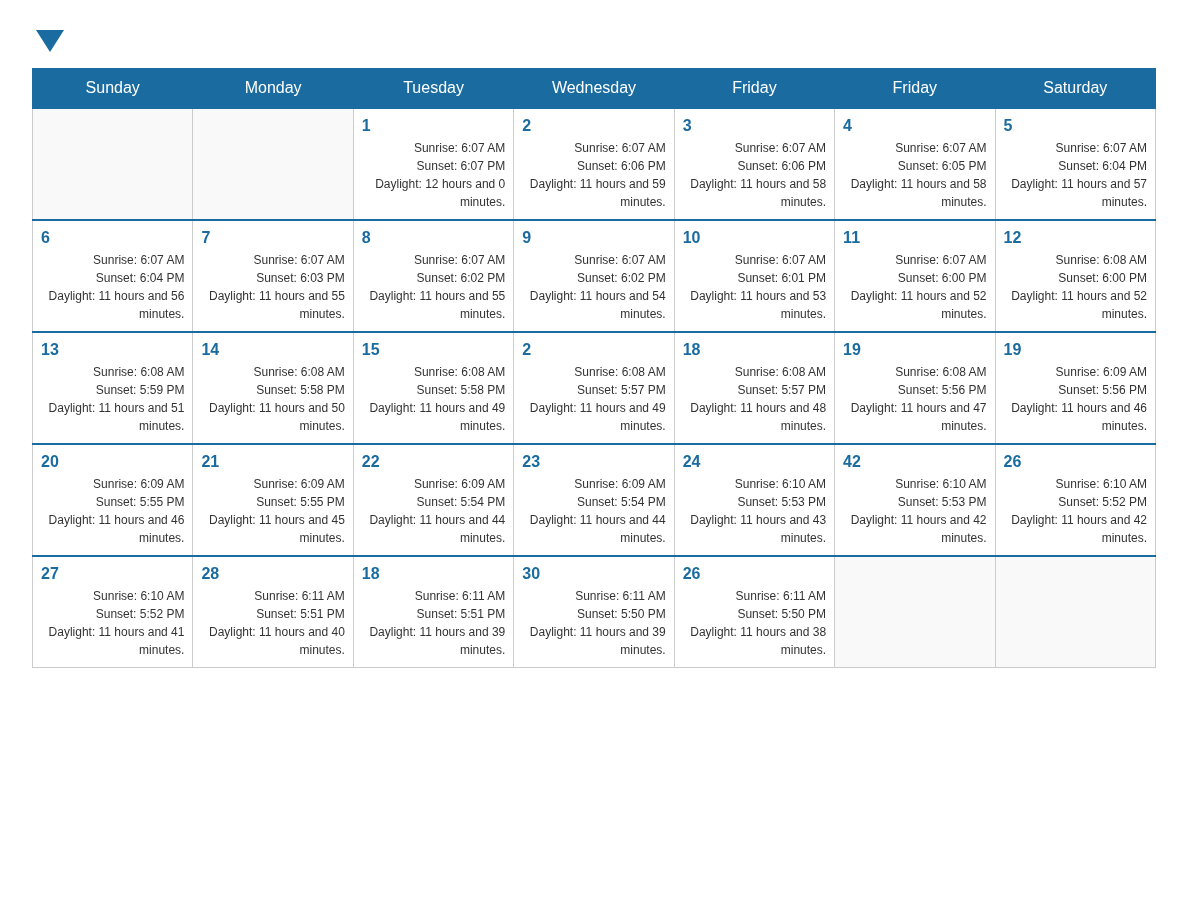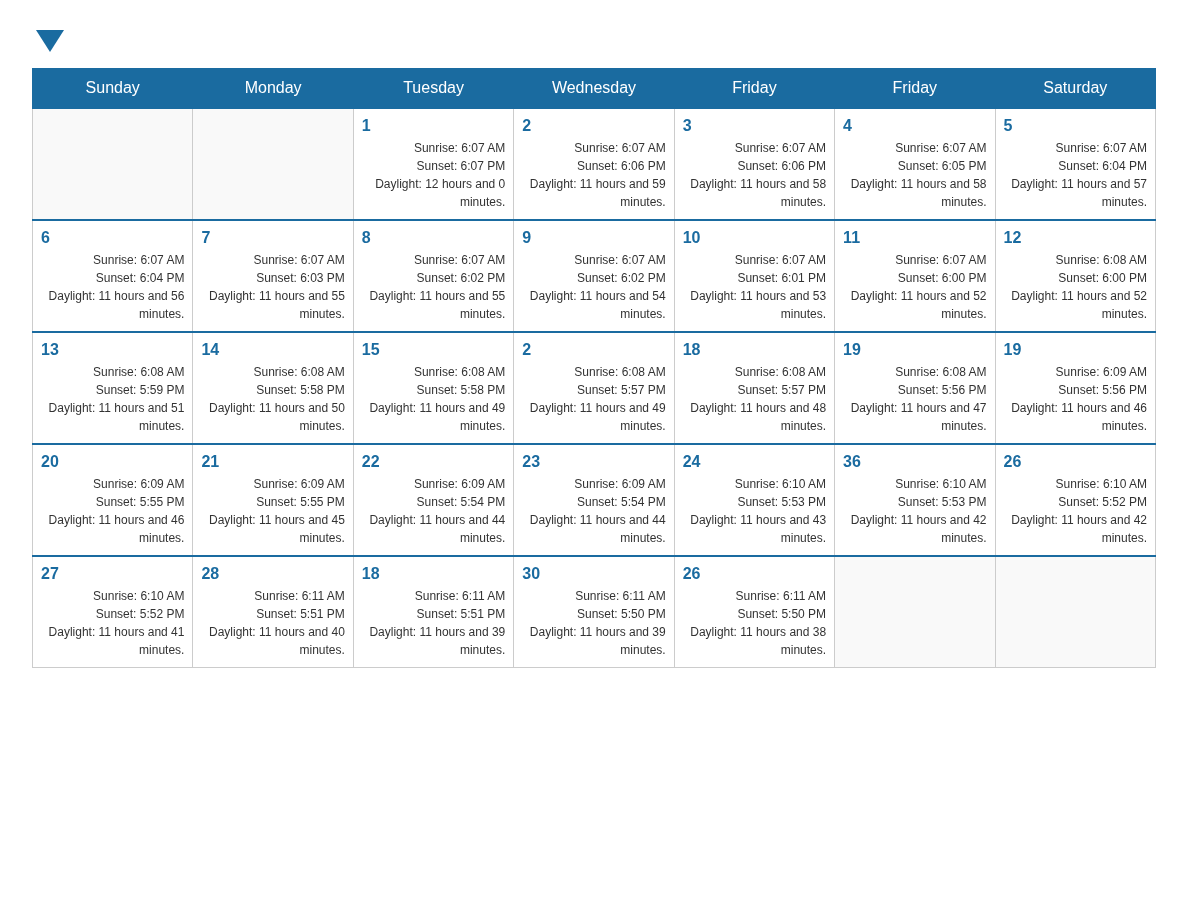--- a/index.html
+++ b/index.html
@@ -231,21 +231,21 @@
         </td>
         <td>
           <span class="day-number">23</span>
           <div class="day-info">Sunrise: 6:09 AM<br>Sunset: 5:54 PM<br>Daylight: 11 hours and 44 minutes.</div>
         </td>
         <td>
           <span class="day-number">24</span>
           <div class="day-info">Sunrise: 6:10 AM<br>Sunset: 5:53 PM<br>Daylight: 11 hours and 43 minutes.</div>
         </td>
         <td>
-          <span class="day-number">36</span>
+          <span class="day-number">42</span>
           <div class="day-info">Sunrise: 6:10 AM<br>Sunset: 5:53 PM<br>Daylight: 11 hours and 42 minutes.</div>
         </td>
         <td>
           <span class="day-number">26</span>
           <div class="day-info">Sunrise: 6:10 AM<br>Sunset: 5:52 PM<br>Daylight: 11 hours and 42 minutes.</div>
         </td>
       </tr>
       <tr class="week-row">
         <td>
           <span class="day-number">27</span>

